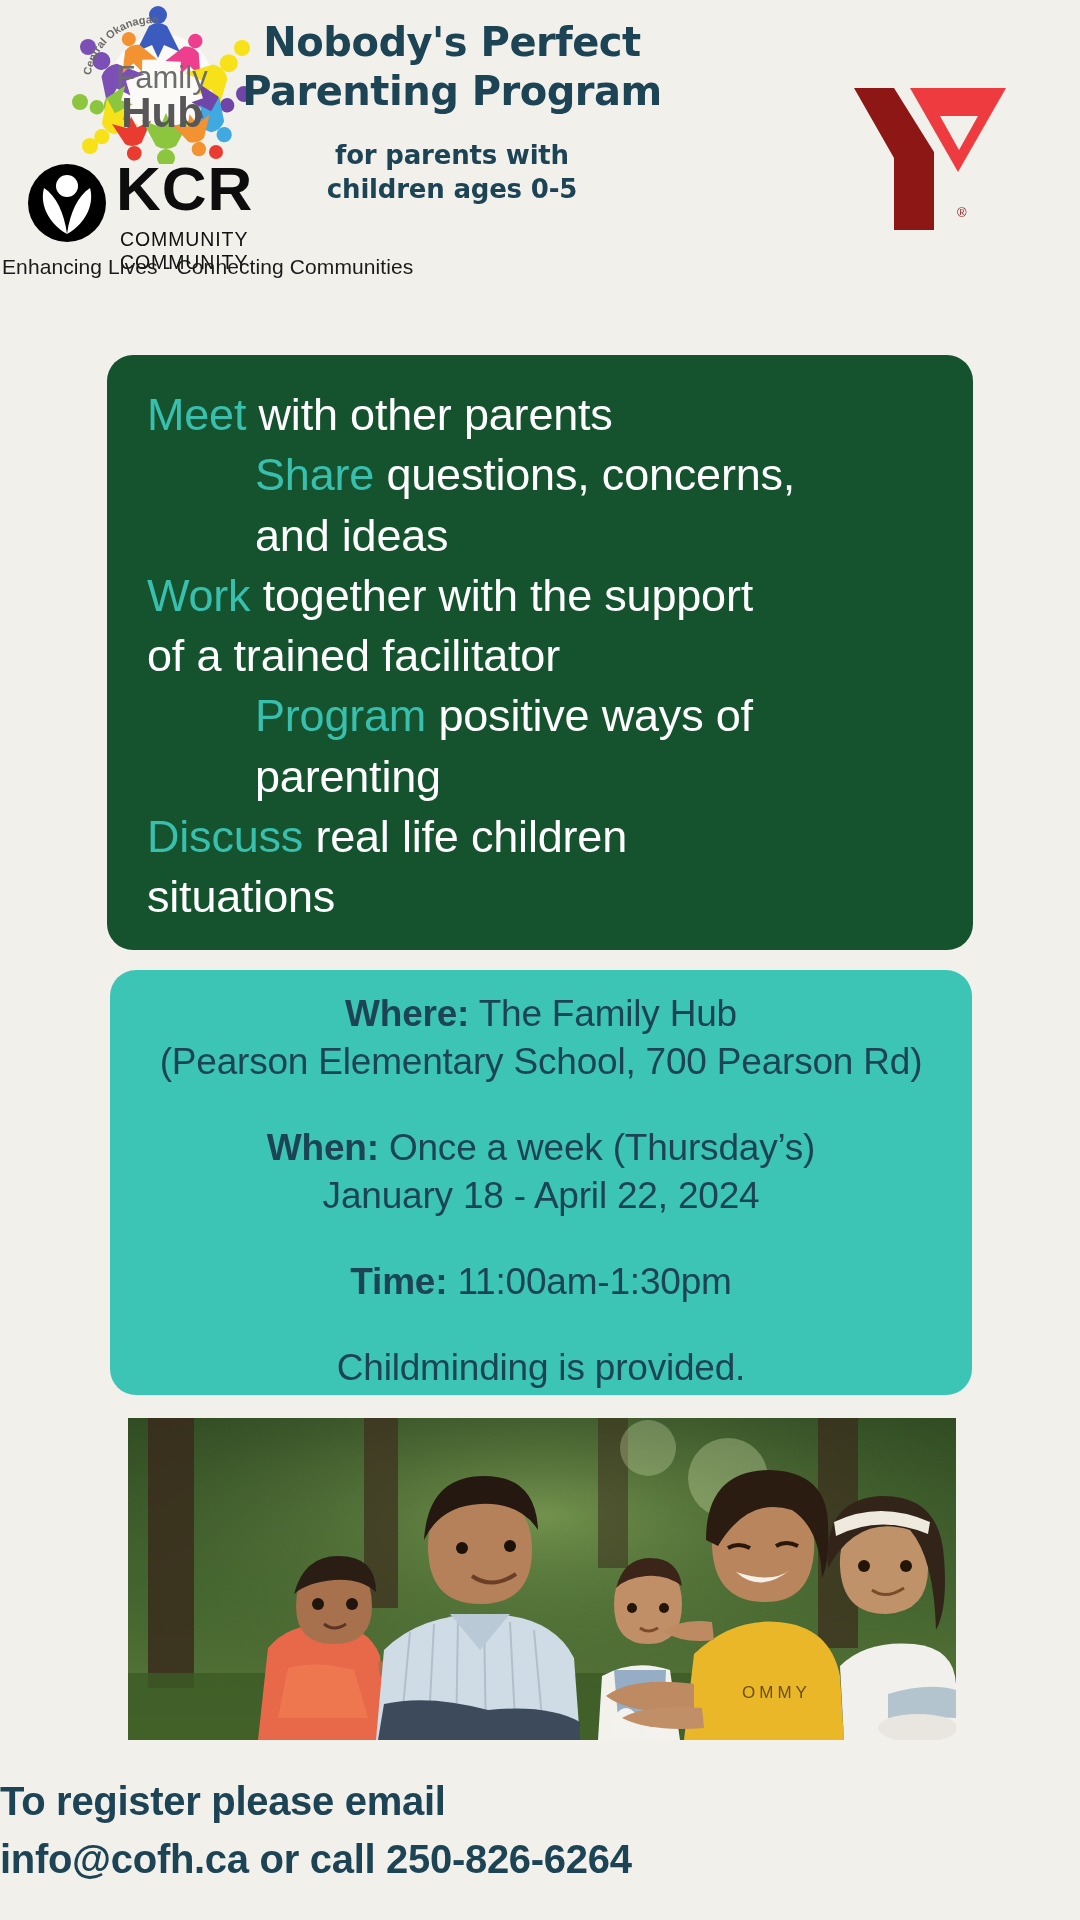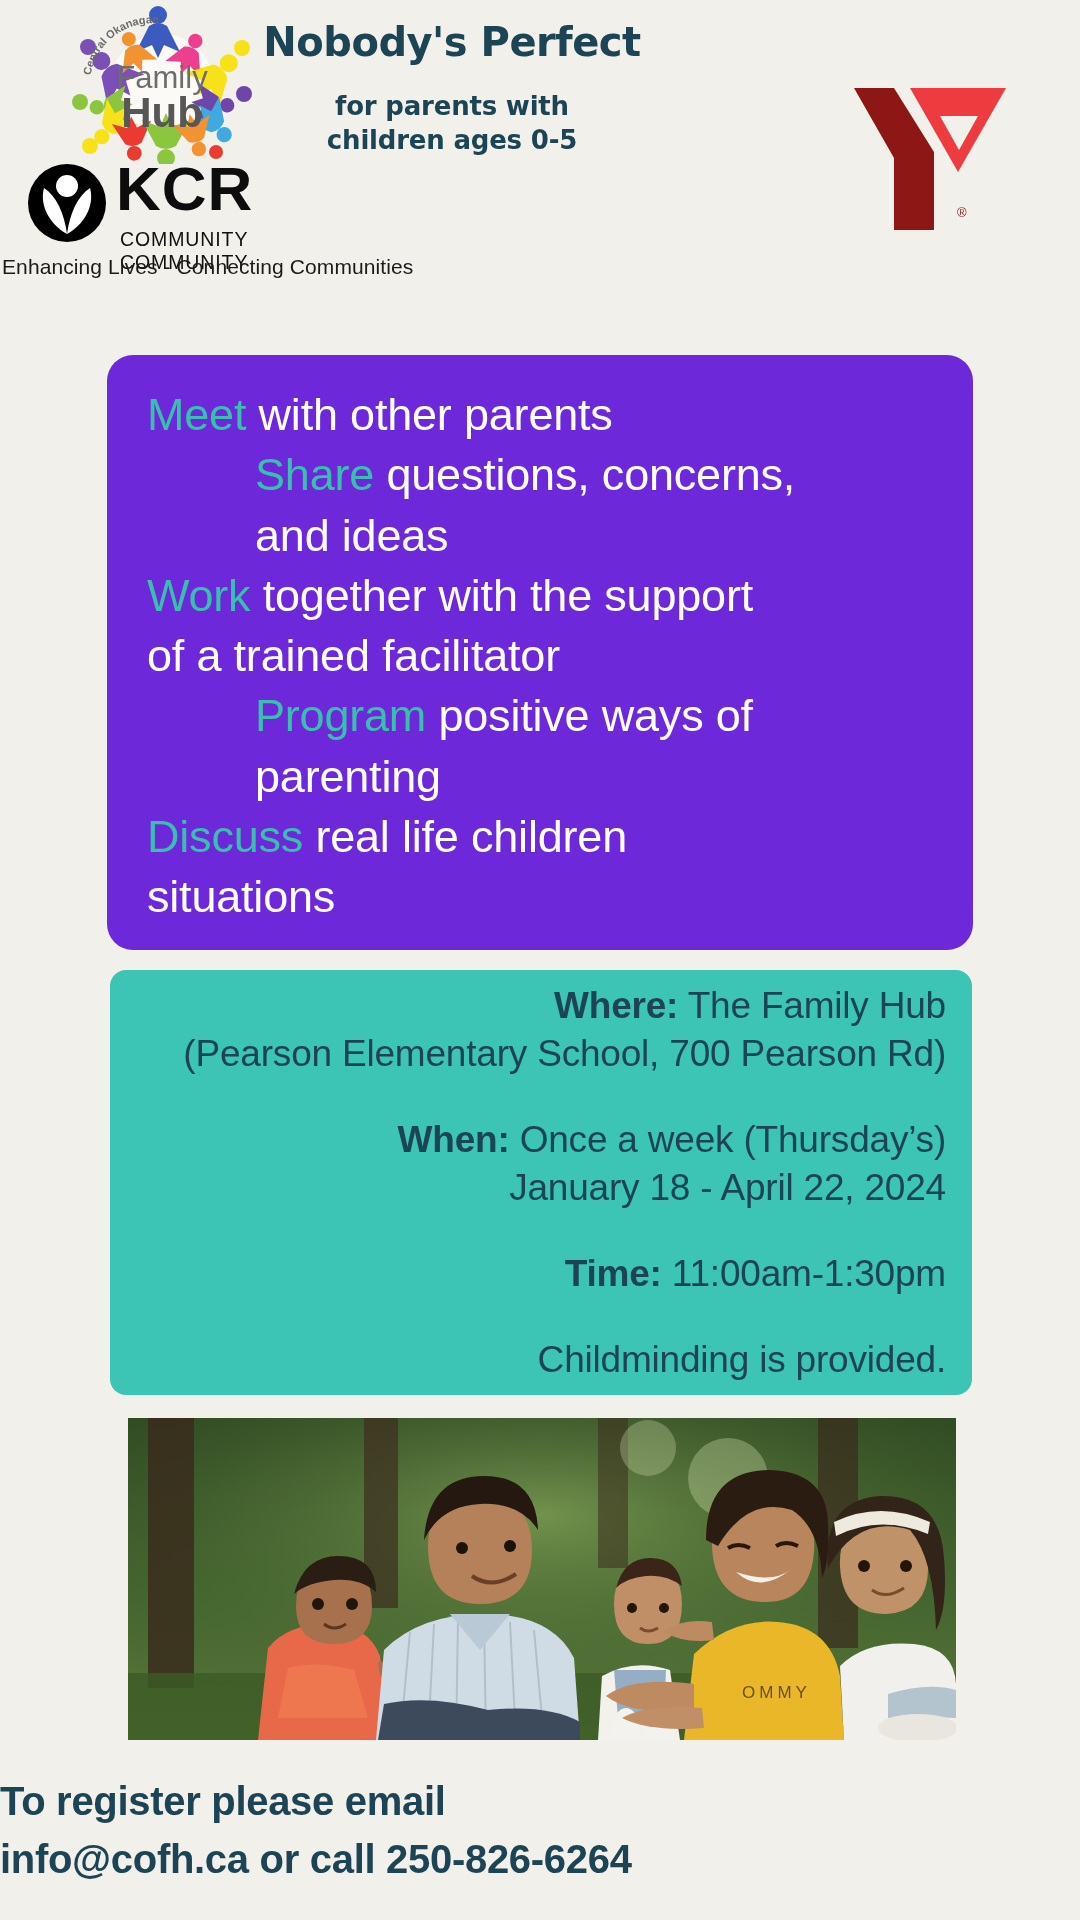--- a/index.html
+++ b/index.html
@@ -120,21 +120,21 @@
     font-family: "Liberation Sans", sans-serif;
   }
 
   
   .dark-box {
     position: absolute;
     left: 107px;
     top: 355px;
     width: 866px;
     height: 595px;
-    background: #6d28d9;
+    background: #14532d;
     border-radius: 26px;
     box-sizing: border-box;
     padding: 30px 40px 24px 40px;
   }
   .dark-line {
     color: #ffffff;
     font-family: "Liberation Sans", sans-serif;
     font-weight: normal;
     font-size: 45px;
     line-height: 1.34;
@@ -144,24 +144,24 @@
   .kw { color: #38bfae; }
 
   
   .teal-box {
     position: absolute;
     left: 110px;
     top: 970px;
     width: 862px;
     height: 425px;
     background: #3cc4b5;
-    border-radius: 16px;
+    border-radius: 26px;
     box-sizing: border-box;
-    padding: 12px 26px;
-    text-align: right;
+    padding: 20px 26px;
+    text-align: center;
   }
   .teal-line {
     color: #1d4455;
     font-family: "Liberation Sans", sans-serif;
     font-size: 37px;
     line-height: 1.3;
     letter-spacing: -0.2px;
   }
   .teal-line b { font-weight: bold; }
   .teal-gap { height: 38px; }
@@ -297,20 +297,21 @@
       </svg>
     </div>
     <div class="kcr-word">KCR</div>
     <div class="kcr-sub">COMMUNITY COMMUNITY</div>
   </div>
   <div class="kcr-tag">Enhancing Lives - Connecting Communities</div>
 
   <div class="title-block">
     <div class="poster-title">
       <div>Nobody's Perfect</div>
+      <div>Parenting Program</div>
     </div>
     <div class="poster-subtitle">
       <div>for parents with</div>
       <div>children ages 0-5</div>
     </div>
   </div>
 
   <div class="ymca-logo">
     <svg width="160" height="155" viewBox="0 0 160 155">
       <path d="M6 8 L46 8 L86 72 L86 150 L46 150 L46 78 Z" fill="#8d1714"></path>

